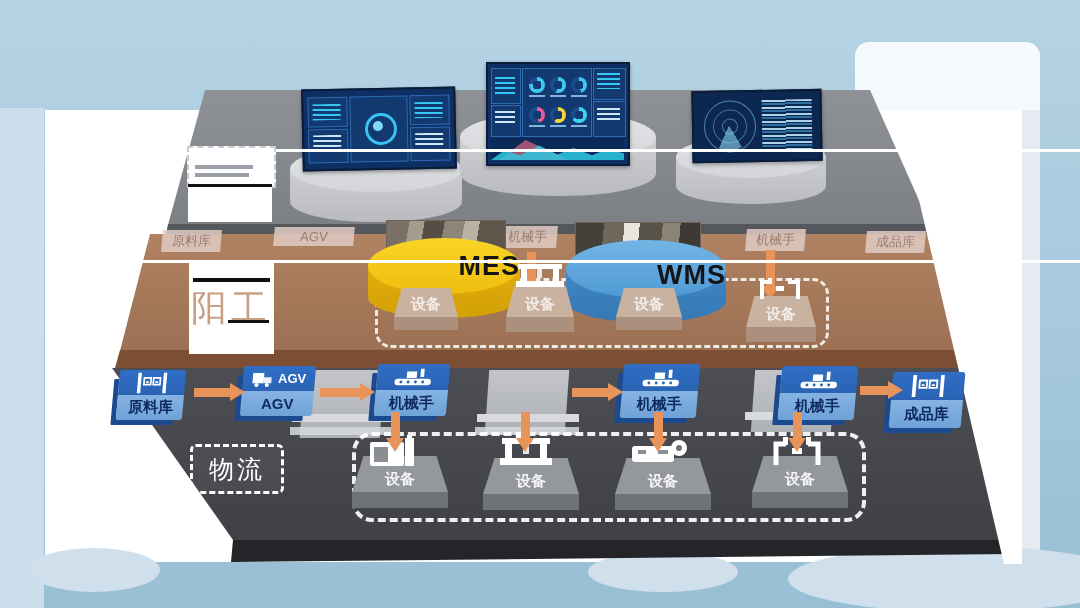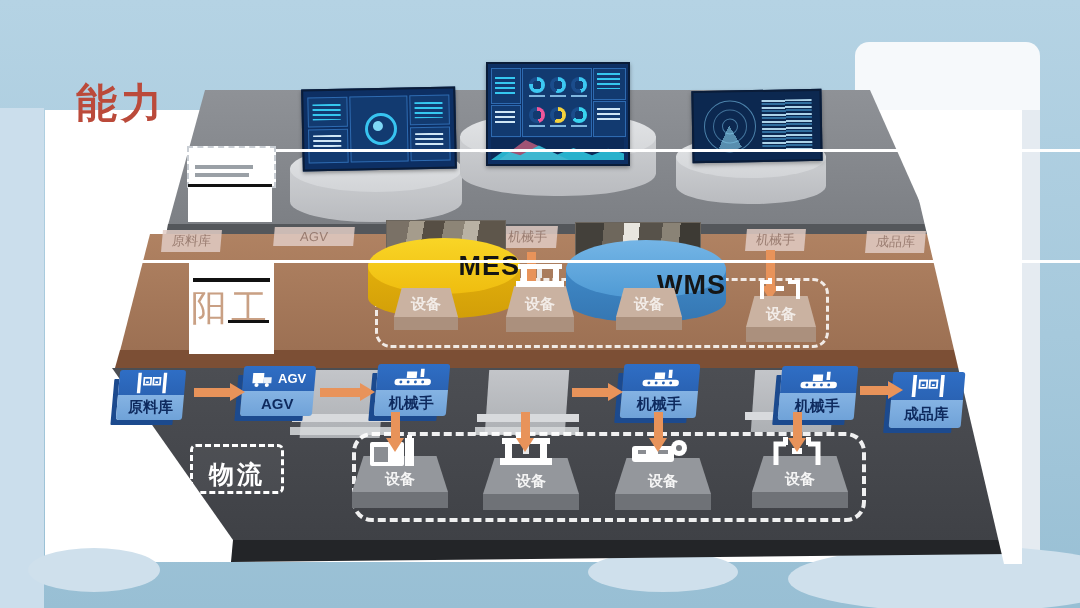--- a/index.html
+++ b/index.html
@@ -61,22 +61,22 @@
   .ped-top-face{display:flex;align-items:flex-end;justify-content:center;clip-path:polygon(12% 0,88% 0,100% 100%,0 100%);}
   .ped-front-face{}
   .ped-dark .ped-top-face{background:#94979c;}
   .ped-dark .ped-front-face{background:#6f7277;}
   .ped-dark .ped-label{color:#f4f4f4;}
   .ped-tan .ped-top-face{background:#cab2a1;}
   .ped-tan .ped-front-face{background:#ab907d;}
   .ped-tan .ped-label{color:rgba(255,255,255,.75);}
   .ped-label{font-weight:bold;font-size:15px;padding-bottom:3px;}
   
-  .log-label{border:3px dashed #ffffff;border-radius:6px;color:#ffffff;font-weight:bold;
-    font-size:25px;display:flex;align-items:flex-end;justify-content:center;letter-spacing:3px;
+  .log-label{border:3px dashed #ffffff;border-radius:6px;color:#ffffff;font-weight:normal;
+    font-size:25px;display:flex;align-items:center;justify-content:center;letter-spacing:3px;
     background:rgba(255,255,255,.04);}
   
   .ramp{background:linear-gradient(180deg,#c3c5c9,#adb0b4);transform:skewX(-4deg);}
   .ramp-stripe{background:#d8dadd;}
   
   .title-red{font-family:"Liberation Serif","DejaVu Serif",serif;font-weight:bold;color:#bb4a3a;font-size:41px;letter-spacing:4px;}
   .ops-title{color:#ffe332;font-weight:800;font-size:24px;letter-spacing:4px;white-space:nowrap;}
   .watermark-text{font-family:Liberation Sans, sans-serif;color:#c9a084;font-size:36px;letter-spacing:4px;}
   .patch{background:#ffffff;}
   .patch-dashed{background:#ffffff;border:2px dashed #c9ced4;}
@@ -210,21 +210,21 @@
 
   <div class="abs" style="left:368px;top:238px;width:152px;height:82px;z-index:52;">
     <div class="cyl-body mes-body" style="top:26px;height:54px;"></div>
     <div class="cyl-top mes-top" style="height:56px;"></div>
     <div class="sys-label" style="top:13px;">MES</div>
   </div>
 
   <div class="abs" style="left:566px;top:240px;width:160px;height:84px;z-index:52;">
     <div class="cyl-body wms-body" style="top:27px;height:55px;"></div>
     <div class="cyl-top wms-top" style="height:58px;"></div>
-    <div class="sys-label" style="top:30px;">WMS</div>
+    <div class="sys-label" style="top:20px;">WMS</div>
   </div>
 
   <div class="abs ar-shaft" style="left:527px;top:252px;width:9px;height:36px;z-index:53;"></div>
   <div class="abs ar-head-d" style="left:522px;top:288px;z-index:53;"></div>
   <div class="abs ar-shaft" style="left:766px;top:250px;width:9px;height:36px;z-index:53;"></div>
   <div class="abs ar-head-d" style="left:761px;top:286px;z-index:53;"></div>
 
   <div class="abs ped ped-tan" style="left:394px;top:288px;width:64px;height:42px;z-index:56;">
     <div class="ped-top-face" style="height:29px;">
         <span class="ped-label">设备</span>
@@ -451,21 +451,20 @@
   <div class="abs ped ped-dark" style="left:752px;top:456px;width:96px;height:52px;z-index:58;">
     <div class="ped-top-face" style="height:36px;">
         <span class="ped-label">设备</span>
       </div>
     <div class="ped-front-face" style="height:16px;"></div>
   </div>
 
   <div class="abs hline" style="left:150px;top:149px;width:930px;z-index:90;"></div>
   <div class="abs hline" style="left:108px;top:260px;width:972px;z-index:90;"></div>
 
-  <div class="abs title-red" style="left:76px;top:76px;z-index:60;">能力</div>
 
   <div class="abs patch-dashed" style="left:187px;top:146px;width:85px;height:38px;z-index:95;">
     <div class="abs gray-bar" style="left:6px;top:17px;width:58px;height:4px;"></div>
     <div class="abs gray-bar" style="left:6px;top:25px;width:54px;height:4px;"></div>
   </div>
   <div class="abs black-bar" style="left:188px;top:184px;width:84px;height:3px;z-index:95;"></div>
   <div class="abs patch" style="left:188px;top:187px;width:84px;height:35px;z-index:95;"></div>
 
   <div class="abs patch" style="left:189px;top:262px;width:85px;height:92px;z-index:95;">
     <div class="abs black-bar" style="left:4px;top:16px;width:77px;height:4px;"></div>

